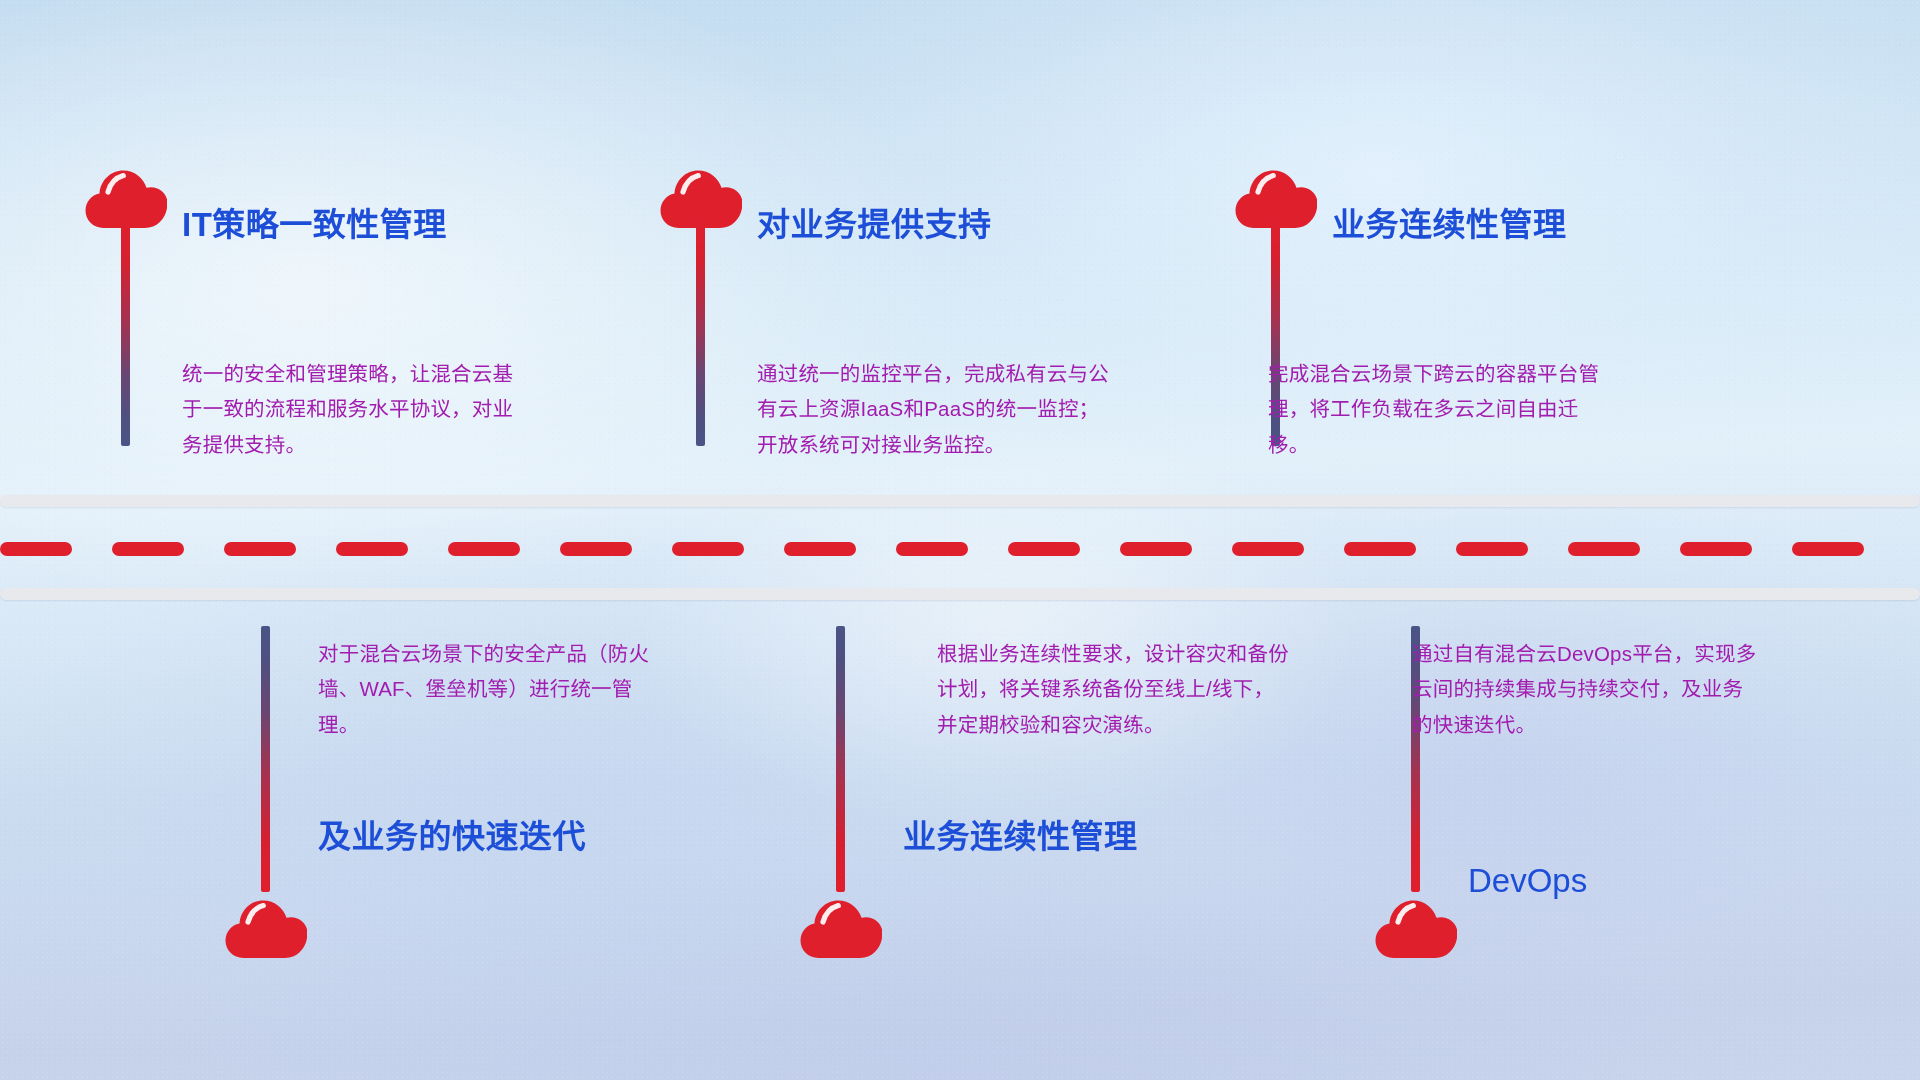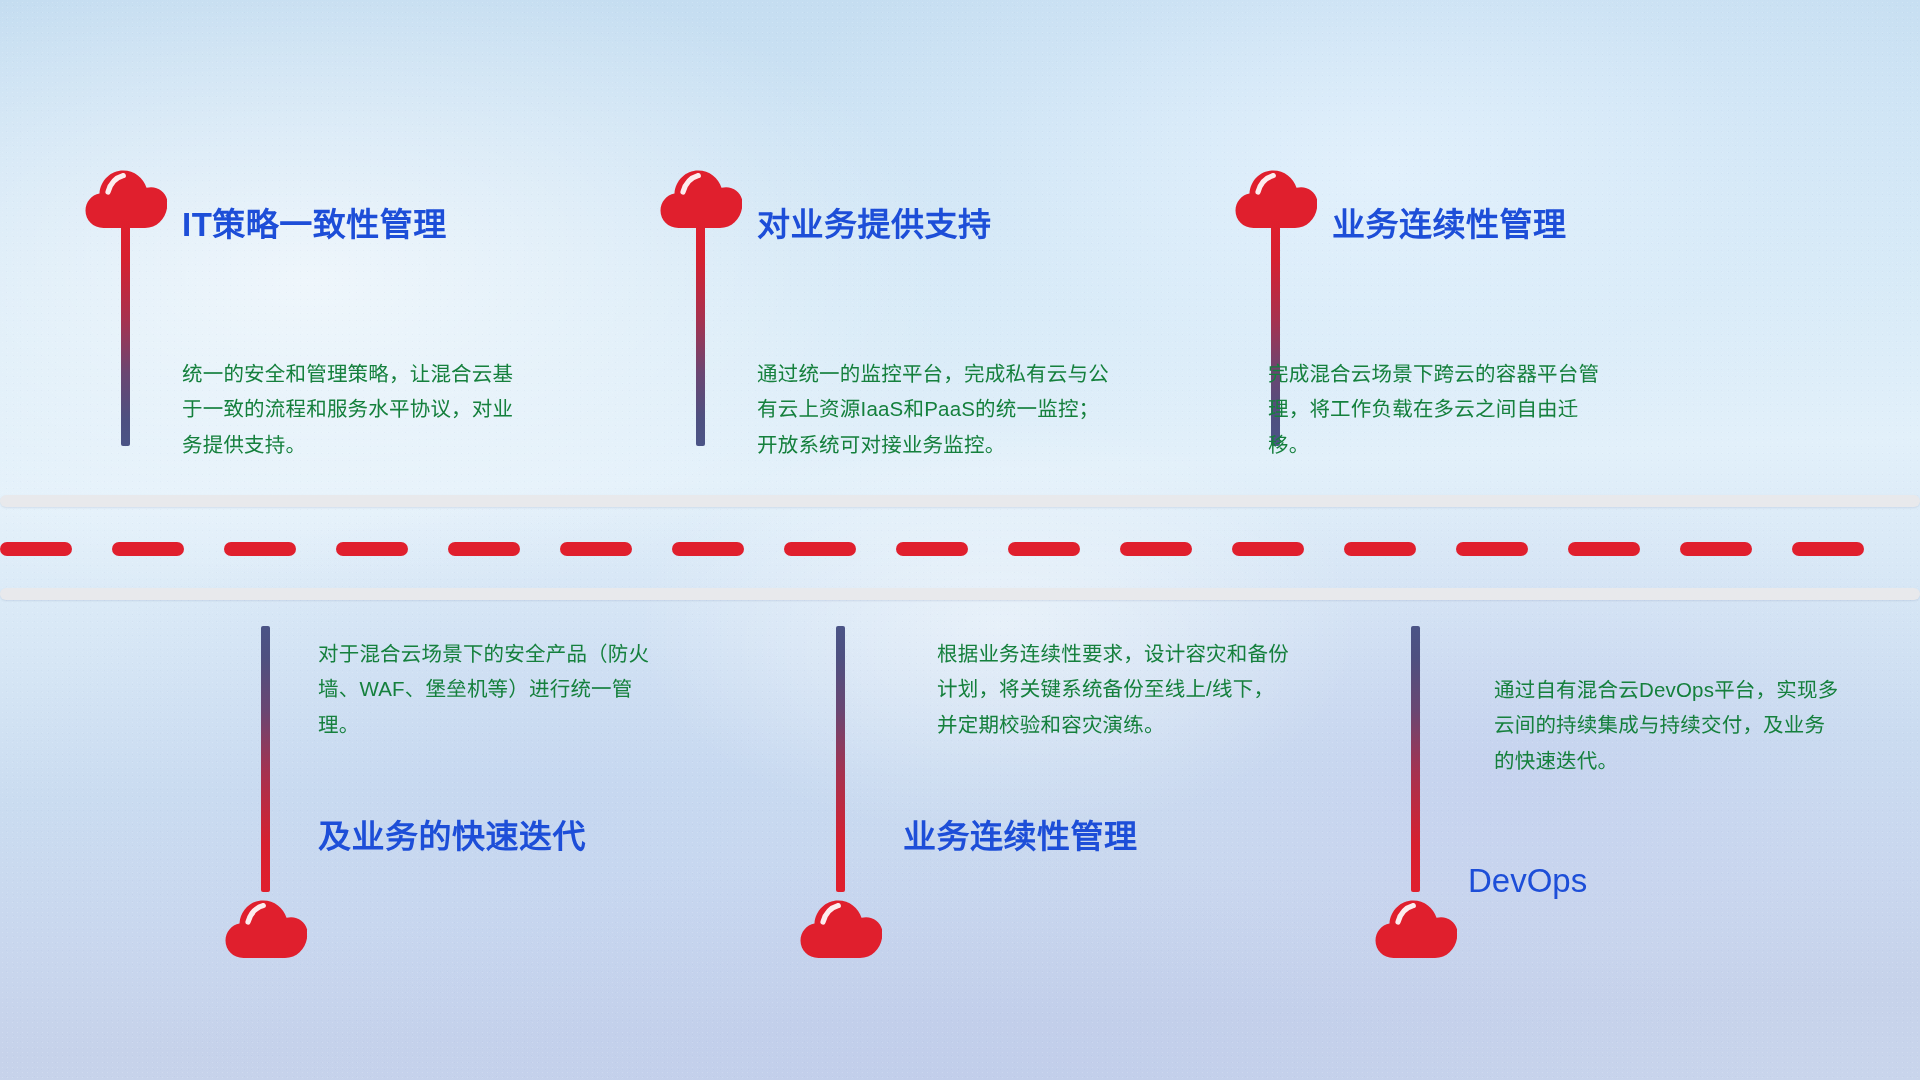--- a/index.html
+++ b/index.html
@@ -113,21 +113,21 @@
     white-space:nowrap;
     line-height:1;
   }
   .node-title.light { font-weight:500; letter-spacing:0px; }
 
   .node-desc {
     position:absolute;
     width:345px;
     font-size:20.5px;
     line-height:1.72;
-    color:#15803d;
+    color:#a21caf;
     letter-spacing:.2px;
     text-align:left;
   }
 
   
   .row-top .node-title { top:208px; }
   .row-top .node-desc  { top:356px; }
 
   
   .row-bottom .node-desc  { top:636px; }
@@ -236,17 +236,17 @@
 
     <div class="node" style="left:1415px;top:626px;">
       <div class="stem up" style="top:0;height:266px;"></div>
       <div class="pin" style="top:266px;">
         <svg class="cloud-icon" viewBox="0 0 84 68">
           <path d="M20.5 66C10.0 66 2.5 58.3 2.5 48.6c0-8.6 6.0-15.7 14.0-17.2C17.3 18.4 27.6 8.4 40.3 8.4c10.9 0 20.2 7.3 23.2 17.4 1.5-.4 3.0-.6 4.6-.6 9.2 0 16.4 7.2 16.4 16.1 0 .8-.1 1.7-.2 2.5 -1.0 12.2 -9.9 22.1 -22.3 22.1z" fill="#e01f2d"></path>
           <path d="M25.0 30.0c2.2-8.2 8.0-14.3 15.3-16.4" fill="none" stroke="#ffffff" stroke-width="5.2" stroke-linecap="round" opacity="0.92"></path>
         </svg>
       </div>
     </div>
-    <div class="node-desc" style="left:1494px;margin-top:36px;">通过自有混合云DevOps平台，实现多云间的持续集成与持续交付，及业务的快速迭代。</div>
+    <div class="node-desc" style="left:1412px;">通过自有混合云DevOps平台，实现多云间的持续集成与持续交付，及业务的快速迭代。</div>
     <div class="node-title light" style="left:1468px;margin-top:44px;">DevOps</div>
   </div>
 
 </div>
 
 </body></html>

